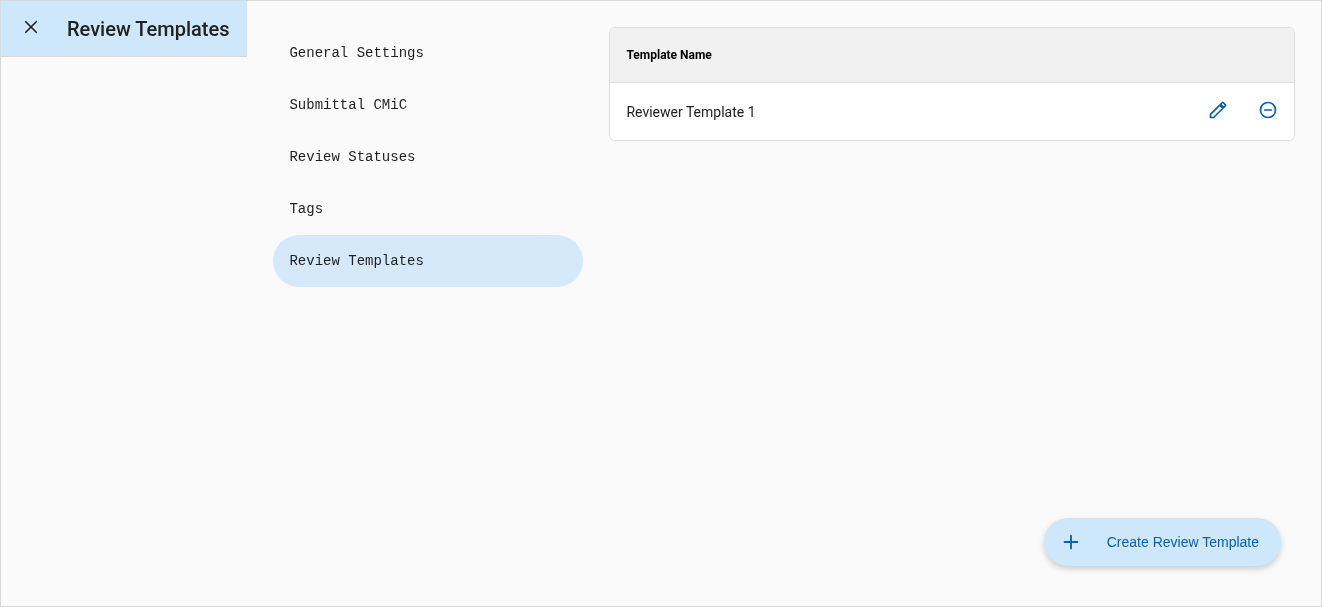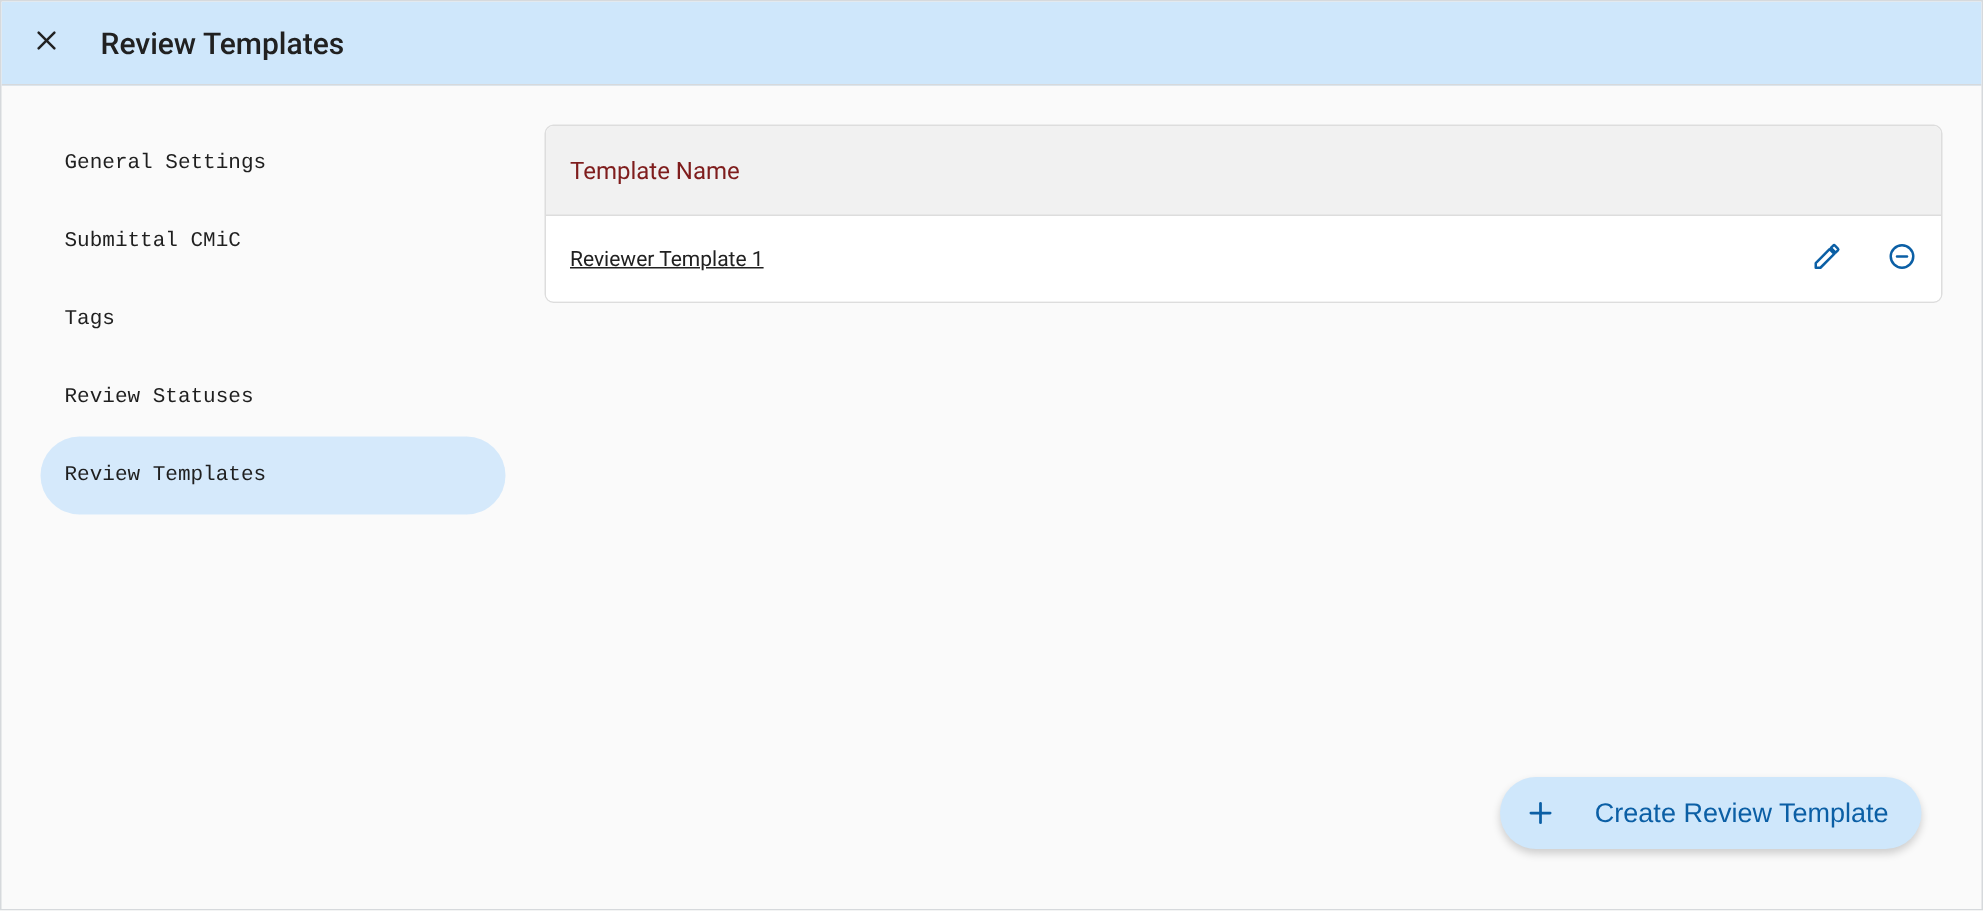--- a/index.html
+++ b/index.html
@@ -12,21 +12,21 @@
       font-size: 14px;
       color: #212121;
       background: #fff;
     }
     .window {
       width: 1322px;
       height: 607px;
       border: 1px solid #d6d9dc;
       background: #fafafa;
       display: flex;
-      flex-direction: column;
+      flex-direction: row;
       position: relative;
       overflow: hidden;
     }
     .header {
       background: #cfe7fb;
       height: 56px;
       display: flex;
       align-items: center;
       padding: 0 18px;
       gap: 24px;
@@ -82,33 +82,32 @@
     }
     .table-card {
       border: 1px solid #ddd;
       border-radius: 6px;
       background: #fff;
       overflow: hidden;
     }
     .table-header {
       background: #f1f1f1;
       padding: 20px 16px;
-      font-size: 16px;
-      font-weight: 400;
-      color: #7f1d1d;
+      font-size: 12px;
+      font-weight: 700;
+      color: #000000;
       border-bottom: 1px solid #ddd;
     }
     .table-row {
       display: flex;
       align-items: center;
       background: #fff;
       padding: 0 16px;
       height: 57px;
       border-bottom: 1px solid #eee;
-      text-decoration: underline;
     }
     .table-row:last-child {
       border-bottom: none;
     }
     .table-row .name {
       flex: 1 1 auto;
       font-size: 14px;
       color: #212121;
     }
     .table-row .actions {
@@ -131,21 +130,21 @@
       right: 40px;
       bottom: 40px;
       background: #cfe7fb;
       border: none;
       height: 48px;
       padding: 0 22px 0 16px;
       border-radius: 24px;
       display: inline-flex;
       align-items: center;
       gap: 25px;
-      font-size: 18px;
+      font-size: 14px;
       font-weight: 500;
       color: #0b5fa5;
       cursor: pointer;
       box-shadow: 0 3px 6px rgba(0,0,0,0.18);
     }
     .fab svg { display:block; }
   </style>
 </head>
 <body>
 
@@ -166,24 +165,24 @@
   <div class="body">
 
     <nav class="sidebar">
       <div class="sidebar-item">
         <span>General Settings</span>
       </div>
       <div class="sidebar-item">
         <span>Submittal CMiC</span>
       </div>
       <div class="sidebar-item">
+        <span>Review Statuses</span>
+      </div>
+      <div class="sidebar-item">
         <span>Tags</span>
-      </div>
-      <div class="sidebar-item">
-        <span>Review Statuses</span>
       </div>
       <div class="sidebar-item active">
         <span>Review Templates</span>
       </div>
     </nav>
 
     <main class="main">
       <div class="table-card">
         <div class="table-header">Template Name</div>
 

